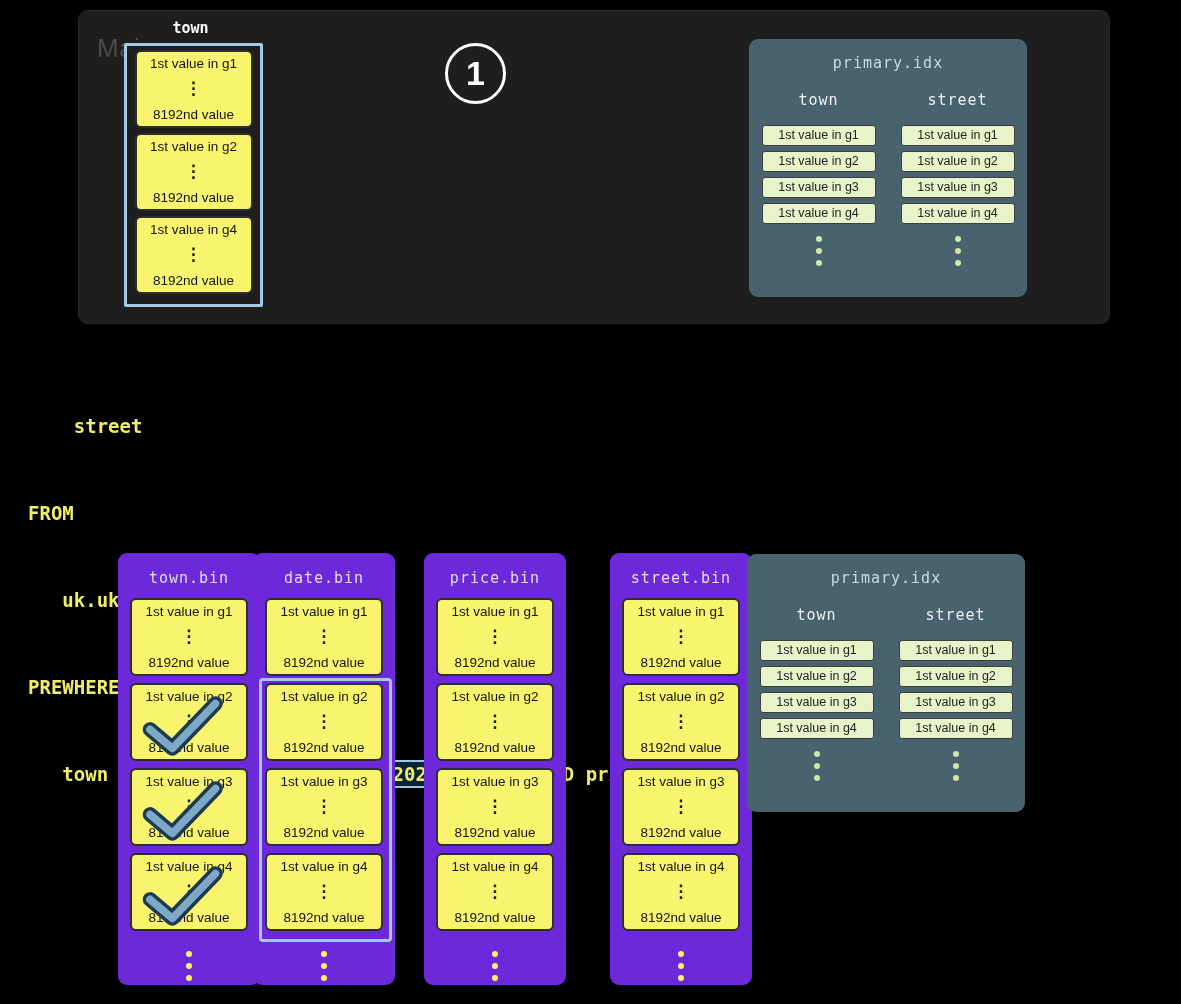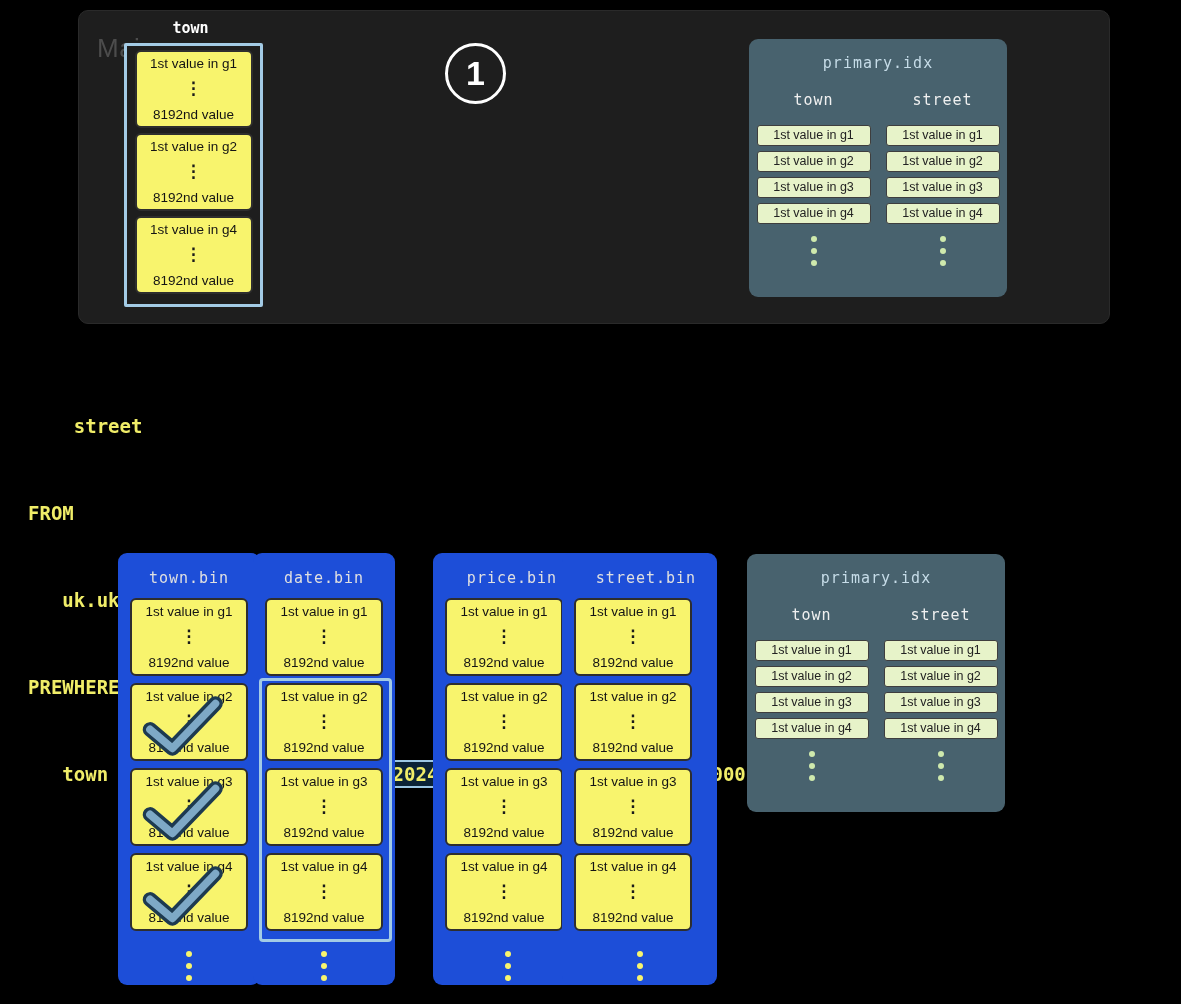--- a/index.html
+++ b/index.html
@@ -23,21 +23,21 @@
          align-items:center;justify-content:space-between;padding:5px 2px;color:#141414;}
   .blab{font-size:13.5px;line-height:1;white-space:nowrap;}
   .vd{font-size:17px;font-weight:bold;line-height:.8;color:#1a1a1a;}
 
   
   .step-badge{position:absolute;left:366px;top:32px;width:55px;height:55px;border:3.5px solid #fff;
               border-radius:50%;display:flex;align-items:center;justify-content:center;
               color:#fff;font-size:34px;font-weight:600;z-index:2;}
 
   
-  .pidx{position:absolute;width:258px;height:258px;background:#48626e;border-radius:9px;}
+  .pidx{position:absolute;width:278px;height:258px;background:#48626e;border-radius:9px;}
   .pidx-a{left:670px;top:28px;}
   .pidx-b{left:747px;top:554px;}
   .pidx-title{text-align:center;margin-top:15px;font:15px "DejaVu Sans Mono",monospace;
               color:#c6dce8;letter-spacing:1px;}
   .pidx-cols{display:flex;justify-content:space-around;margin-top:19px;}
   .pidx-col{width:140px;display:flex;flex-direction:column;align-items:center;}
   .pidx-h{font:15px "DejaVu Sans Mono",monospace;color:#f0f0f0;margin-bottom:13px;letter-spacing:1px;}
   .entry{width:114px;height:21px;box-sizing:border-box;margin:2.5px 0;background:#e7f3c9;
          border:1px solid #3e3e3e;border-radius:3px;display:flex;align-items:center;
          justify-content:center;font-size:12.5px;color:#222;white-space:nowrap;}
@@ -47,22 +47,22 @@
   .dot-yellow{background:#f8f46d;}
 
   
   .query{position:absolute;left:28px;top:354px;font-family:"DejaVu Sans Mono",monospace;
          font-size:19px;font-weight:bold;color:#f0ed68;line-height:29px;white-space:pre;}
   .qline{white-space:pre;}
   .hlbox{border:2.5px solid #9cc7e4;background:#0b2337;border-radius:2px;
          padding:1px 6px;margin:0 2px;}
 
   
-  .bin{position:absolute;top:553px;width:142px;height:432px;background:#1d4ed8;border-radius:9px;}
-  .bin-town{left:118px;} .bin-date{left:253px;} .bin-price{left:433px;padding-left:8px;} .bin-street{left:562px;padding-left:13px;}
+  .bin{position:absolute;top:553px;width:142px;height:432px;background:#6d28d9;border-radius:9px;}
+  .bin-town{left:118px;} .bin-date{left:253px;} .bin-price{left:424px;} .bin-street{left:610px;}
   .bin-title{text-align:center;margin-top:16px;font:15px "DejaVu Sans Mono",monospace;
              color:#e0e0e0;letter-spacing:1px;}
   .bin-blocks{position:absolute;left:12px;top:45px;display:flex;flex-direction:column;gap:7px;}
   .bin .dotcol{position:absolute;left:0;right:0;top:388px;}
 
   
   .check{position:absolute;left:2px;top:10px;width:94px;height:62px;overflow:visible;z-index:4;}
   .ck-o{fill:none;stroke:#1d3a50;stroke-width:17;stroke-linecap:round;stroke-linejoin:round;}
   .ck-i{fill:none;stroke:#7ea9c6;stroke-width:9;stroke-linecap:round;stroke-linejoin:round;}
 

